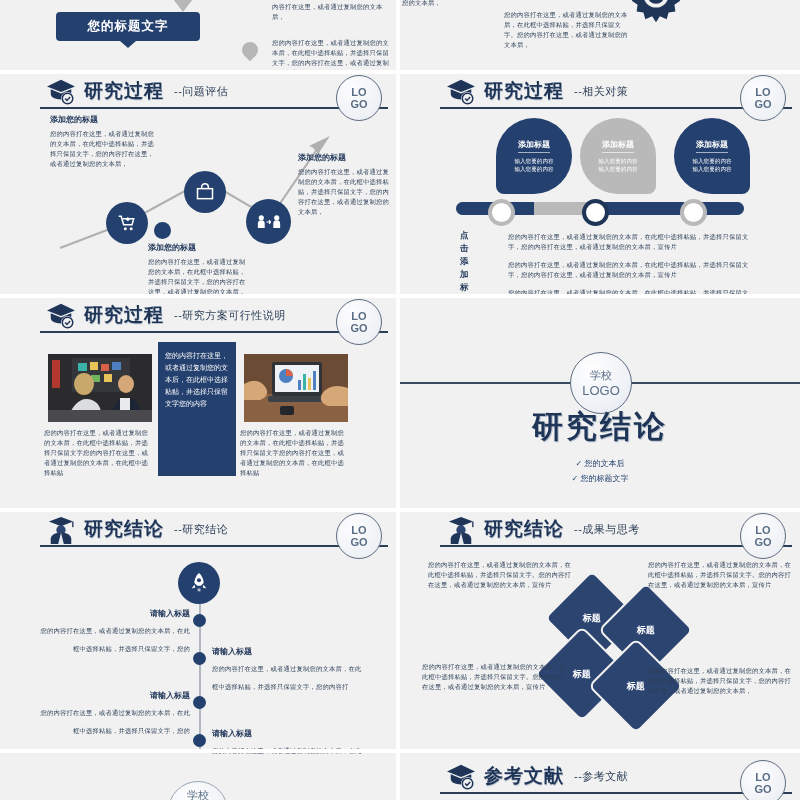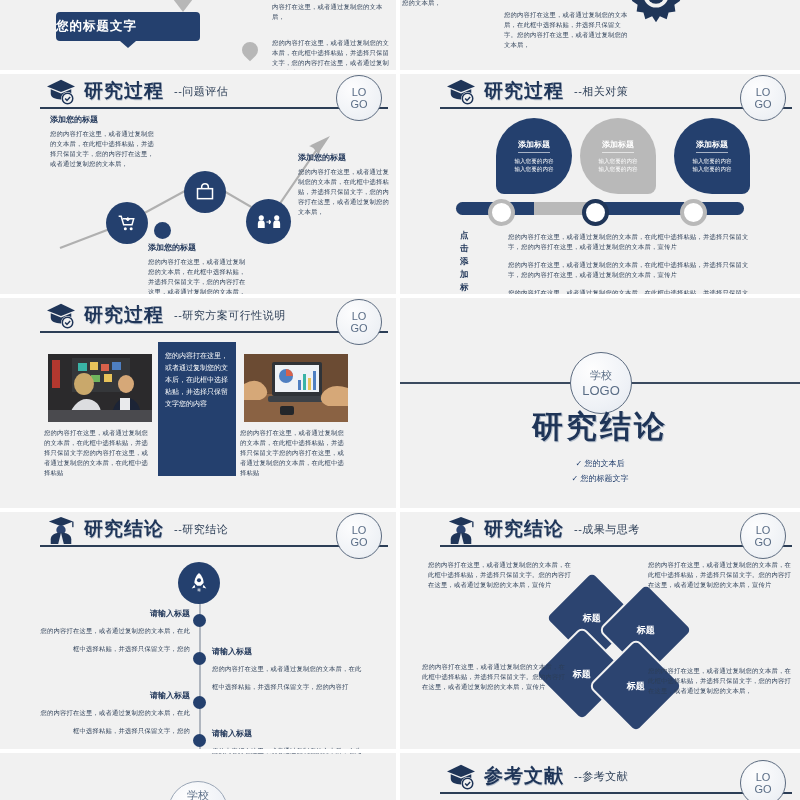--- a/index.html
+++ b/index.html
@@ -28,36 +28,36 @@
   }
   .hdr-sub{
     position:absolute;top:10px;
     font-size:11px;color:#2c3e56;letter-spacing:.5px;
   }
   .logo-badge{
     position:absolute;right:14px;top:1px;width:44px;height:44px;border-radius:50%;
     background:radial-gradient(circle at 35% 30%,#fdfdfe 0%,#eef1f5 70%,#e3e8ef 100%);
     border:1px solid #5c6b80;
     display:flex;flex-direction:column;align-items:center;justify-content:center;
-    color:#5a6d86;font-size:11px;line-height:12px;font-weight:400;
+    color:#5a6d86;font-size:11px;line-height:12px;font-weight:700;
   }
 
   
   .para{color:#2c3e56;font-size:6.3px;line-height:10px;letter-spacing:.2px;}
   .mini-title{color:#1f3558;font-weight:bold;font-size:8px;}
 
   
   .s1-arrow{
     position:absolute;left:160px;top:-18px;width:46px;height:30px;
     background:#b7b7b7;clip-path:polygon(0 0,100% 0,50% 100%);
   }
   .s1-banner{
     position:absolute;left:56px;top:12px;width:144px;height:29px;
     background:#24406e;border-radius:4px;
-    display:flex;align-items:center;justify-content:flex-start;
+    display:flex;align-items:center;justify-content:center;
     color:#fff;font-size:12.5px;font-weight:bold;letter-spacing:1px;
   }
   .s1-banner:after{
     content:"";position:absolute;left:50%;bottom:-7px;margin-left:-8px;
     width:0;height:0;border-left:8px solid transparent;border-right:8px solid transparent;
     border-top:7px solid #24406e;
   }
   .s1-dot{
     position:absolute;left:242px;top:42px;width:16px;height:16px;
     background:#b7b7b7;border-radius:50% 50% 50% 0;transform:rotate(-45deg);

